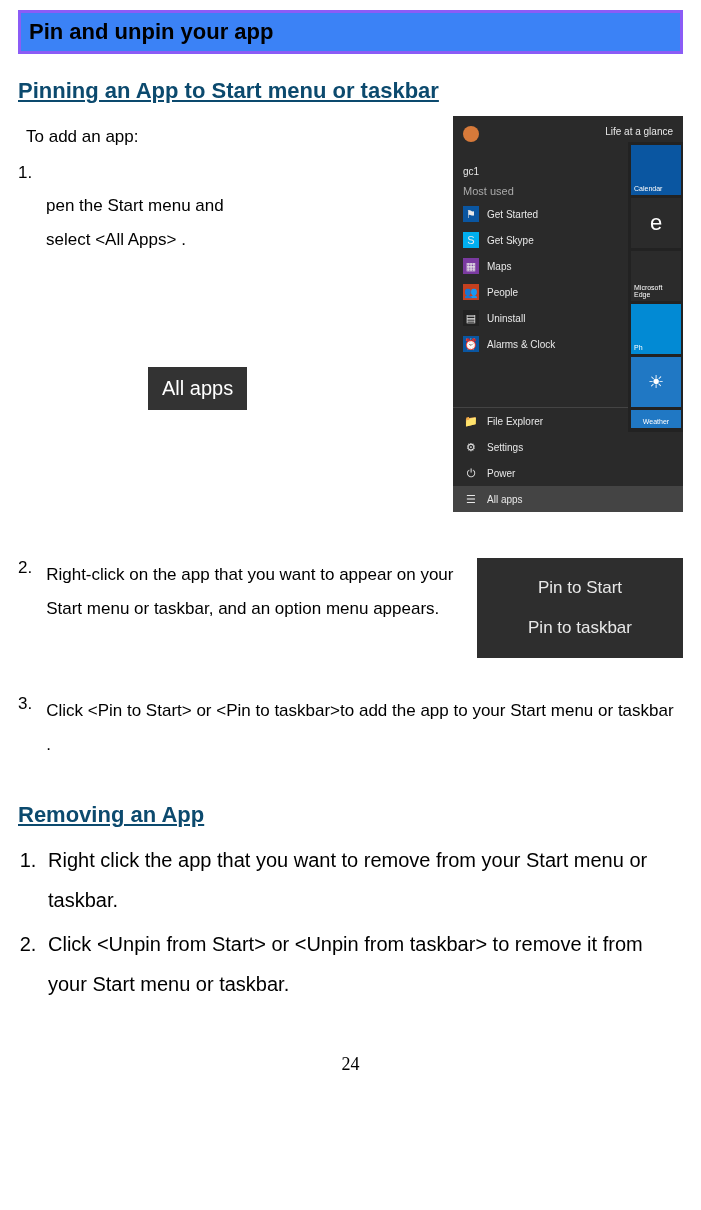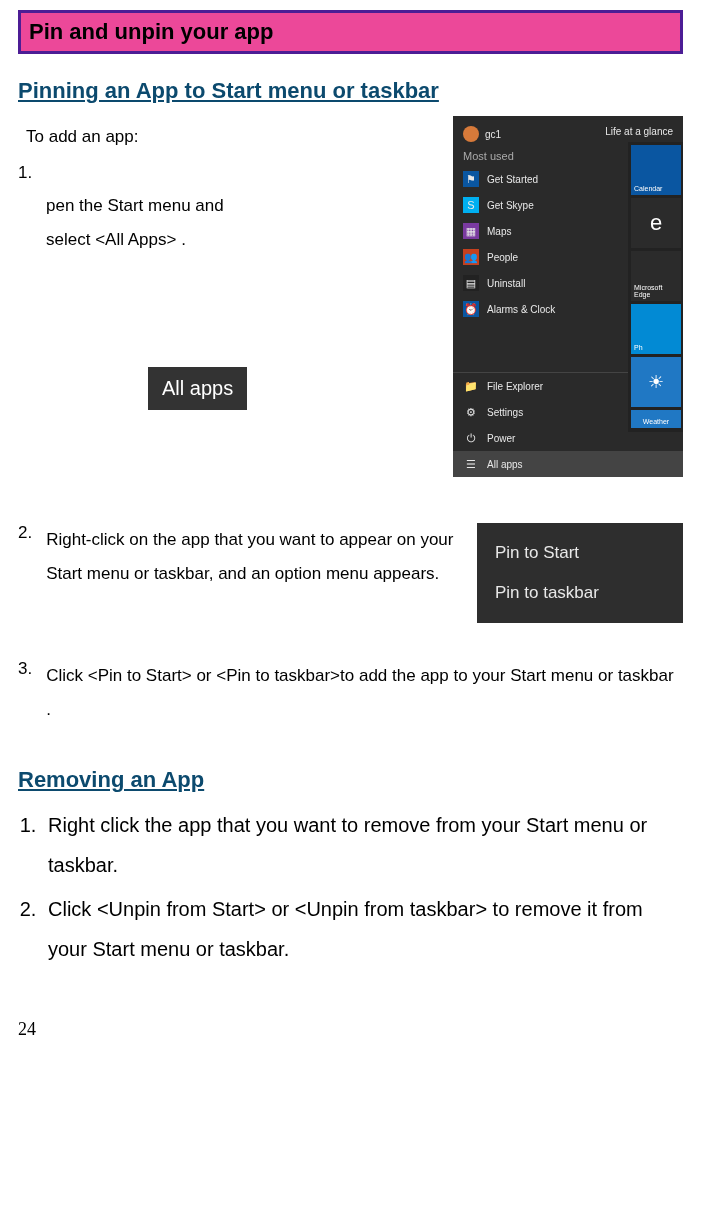--- a/index.html
+++ b/index.html
@@ -8,22 +8,22 @@
     margin: 0;
     padding: 0;
     background: #fff;
     color: #000;
   }
   .page {
     padding: 10px 18px 40px 18px;
     box-sizing: border-box;
   }
   .title-bar {
-    background: #ec4899;
-    border: 3px solid #4c1d95;
+    background: #3b82f6;
+    border: 3px solid #8b5cf6;
     padding: 6px 8px;
     font-weight: bold;
     font-size: 22px;
   }
   .section-heading {
     color: #0c4a6e;
     font-weight: bold;
     font-size: 22px;
     text-decoration: underline;
     margin: 24px 0 12px 0;
@@ -69,22 +69,23 @@
     position: relative;
   }
   .sm-top {
     display: flex;
     justify-content: space-between;
     padding: 4px 10px 8px 10px;
     font-size: 10px;
   }
   .sm-user {
     display:flex;
-    align-items:center;
-    gap:6px;
+    align-items:flex-end;
+    gap:24px;
+    flex-direction:column;
   }
   .sm-sub {
     padding: 0 10px 4px 10px;
     font-size: 11px;
     color: #aaa;
   }
   .sm-item {
     display: flex;
     align-items: center;
     gap: 8px;
@@ -141,35 +142,36 @@
   }
   .ctx-menu {
     background: #2e2e2e;
     color: #e8e8e8;
     width: 206px;
     padding: 10px 0;
     font-size: 17px;
   }
   .ctx-item {
     padding: 10px 18px;
+    text-align: center;
   }
 
   ol.steps {
     padding-left: 24px;
     margin: 8px 0 0 0;
   }
   ol.steps li {
     padding-left: 6px;
     margin-bottom: 4px;
     line-height: 2.0;
     font-size: 20px;
   }
 
   .page-num {
-    text-align: left;
+    text-align: center;
     font-family: "Times New Roman", serif;
     font-size: 18px;
     margin-top: 50px;
   }
 </style>
 </head>
 <body>
 
 <div class="page">
 

